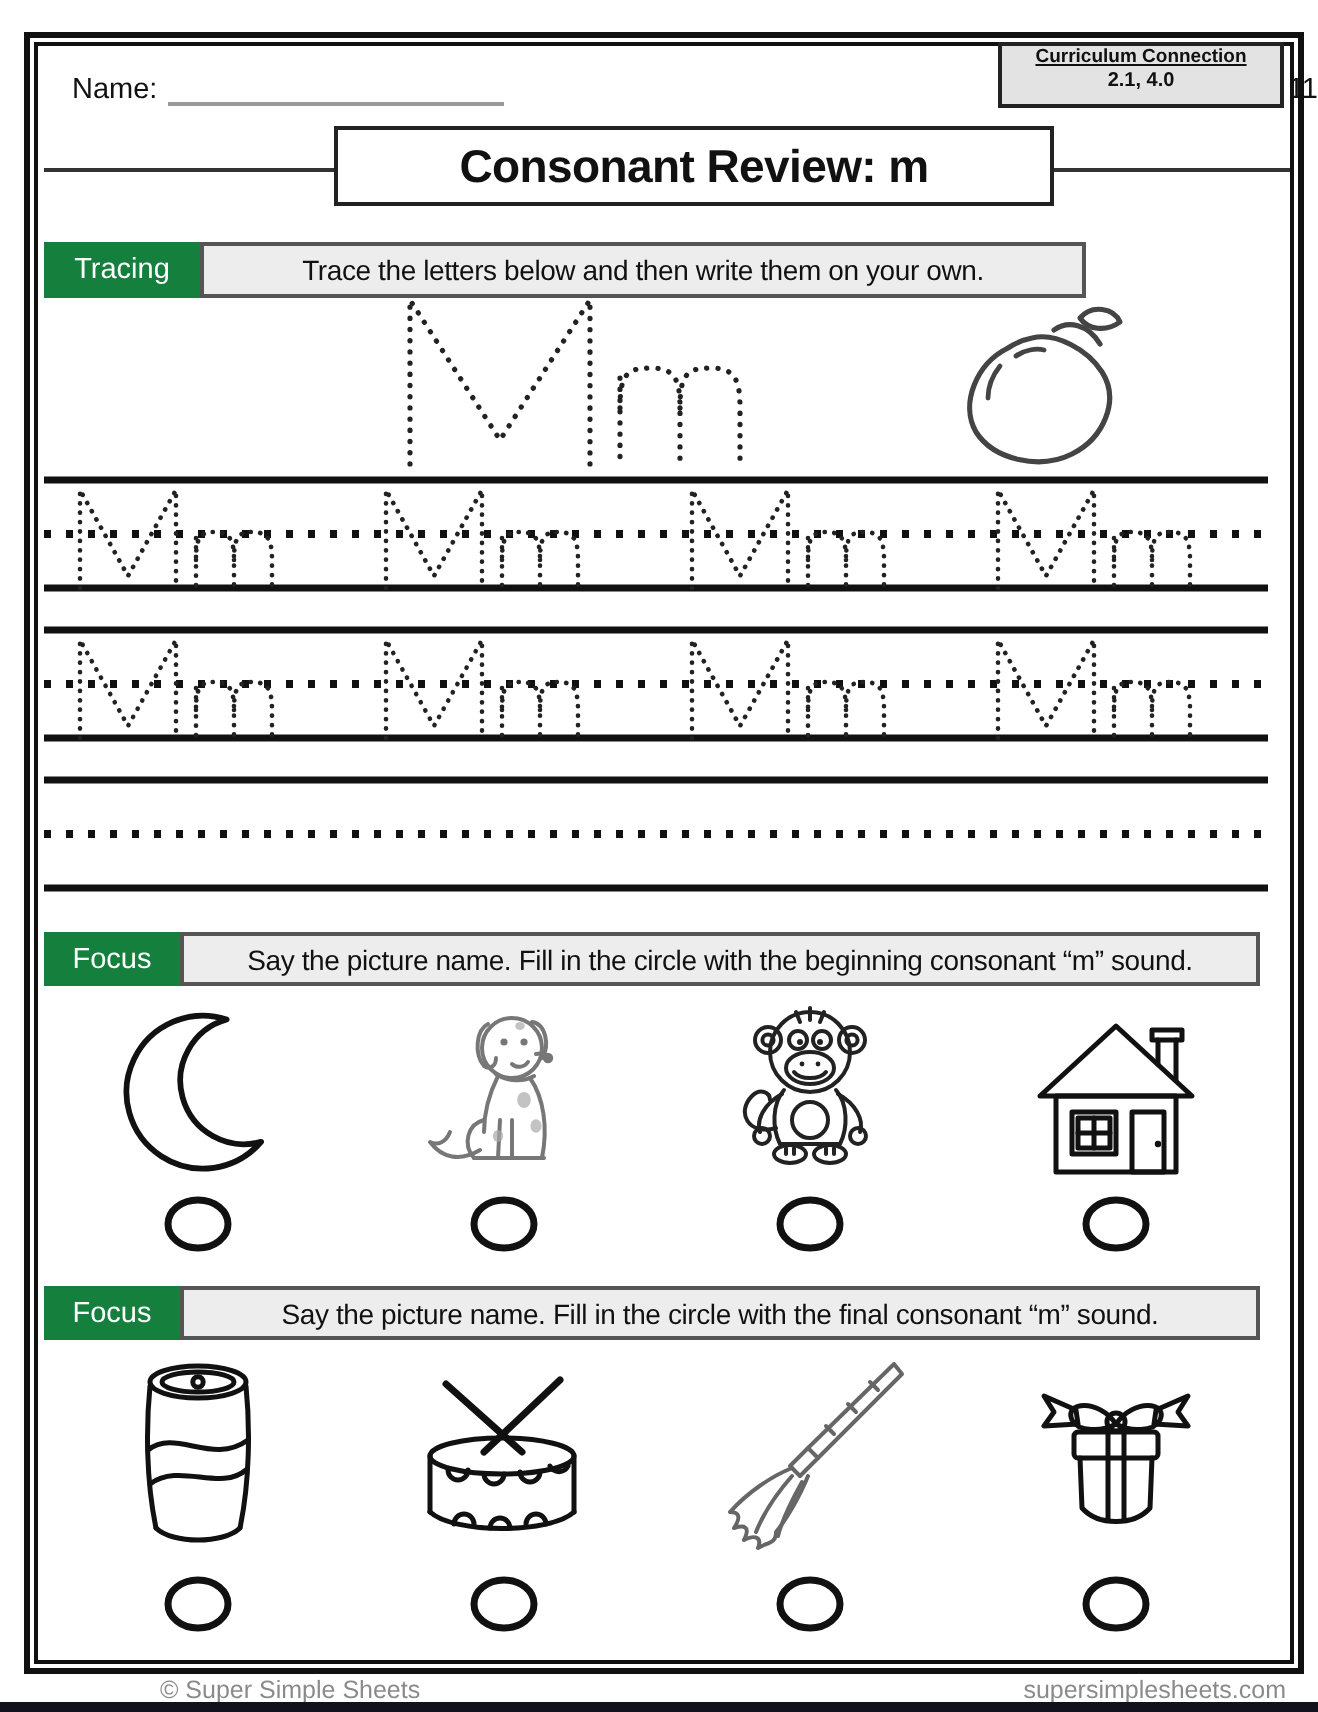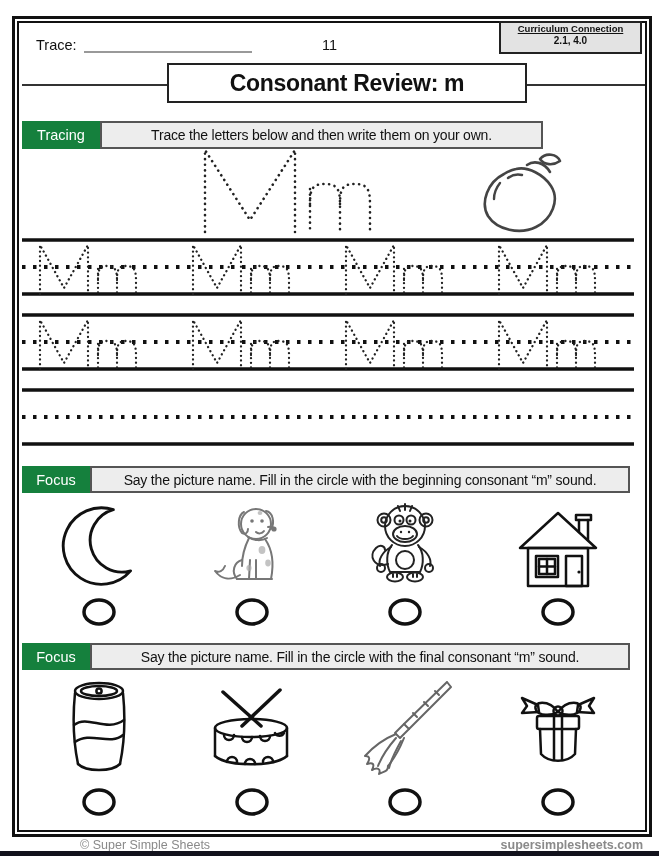--- a/index.html
+++ b/index.html
@@ -7,21 +7,21 @@
     position:relative;width:659px;height:856px;background:#fff;
     font-family:"Liberation Sans", sans-serif;color:#111;overflow:hidden;
   }
   .abs{position:absolute;}
   
   .outer-border{left:12px;top:16px;width:640px;height:821px;border:3.5px solid #111;box-sizing:border-box;padding:2px;}
   .inner-border{width:100%;height:100%;border:2px solid #111;box-sizing:border-box;}
   
   .name-label{left:36px;top:37px;font-size:14.5px;}
   .name-line{left:84px;top:30px;width:168px;height:21px;border-bottom:2px solid #999;}
-  .page-number{left:0;top:37px;width:659px;text-align:center;font-size:14.5px;}
+  .page-number{left:0;top:37px;width:659px;text-align:right;font-size:14.5px;}
   .curriculum-box{left:499px;top:21px;width:143px;height:33px;background:#e3e3e3;border:2px solid #222;box-sizing:border-box;text-align:center;padding-top:0;}
   .curriculum-title{font-size:9.5px;font-weight:bold;text-decoration:underline;}
   .curriculum-codes{font-size:10px;font-weight:bold;margin-top:1px;}
   .header-divider{left:22px;top:84px;width:623px;border-top:2px solid #333;}
   .title-box{left:167px;top:63px;width:360px;height:40px;background:#fff;border:2px solid #222;box-sizing:border-box;
     display:flex;align-items:center;justify-content:center;font-size:23px;font-weight:bold;letter-spacing:-0.3px;}
   
   .section-label{height:28px;background:#15803d;color:#fff;display:flex;align-items:center;justify-content:center;font-size:14.5px;}
   .instruction-box{height:28px;background:#ededed;border:2px solid #555;box-sizing:border-box;display:flex;align-items:center;justify-content:center;font-size:14px;letter-spacing:-0.2px;}
   .tracing-label{left:22px;top:121px;width:78px;}
@@ -48,21 +48,21 @@
   .pic-row-1 .img-box{height:93px;}
   .pic-row-2 .img-box{height:104px;}
   .pic-row-1 .answer{margin-top:7px;}
   .pic-row-2 .answer{margin-top:9px;}
   .ln{fill:none;stroke:#111;stroke-width:2.5;stroke-linecap:round;stroke-linejoin:round;}
   .sk{fill:none;stroke:#777;stroke-width:2;stroke-linecap:round;stroke-linejoin:round;}
   .mk{fill:none;stroke:#222;stroke-width:2;stroke-linecap:round;stroke-linejoin:round;}
   .br{fill:none;stroke:#666;stroke-width:2;stroke-linecap:round;stroke-linejoin:round;}
   
   .footer-copy{left:36px;top:838px;font-size:12.5px;color:#8a8a8a;margin-left:44px;}
-  .footer-site{right:16px;top:838px;font-size:12.5px;color:#8a8a8a;font-weight:bold;}
+  .footer-site{right:16px;top:838px;font-size:12.5px;color:#8a8a8a;}
   .bottom-strip{left:0;top:851px;width:659px;height:5px;background:#12121c;}
 </style>
 </head>
 <body>
 
 <div class="canvas">
 
   <svg width="0" height="0" style="position:absolute" aria-hidden="true">
     <defs>
       <g id="mm">
@@ -72,21 +72,21 @@
       <g id="answer-circle-shape">
         <ellipse cx="18" cy="15" rx="15" ry="12" fill="#fff" stroke="#111" stroke-width="3.5"></ellipse>
       </g>
     </defs>
   </svg>
 
   <div class="abs outer-border">
     <div class="inner-border"></div>
   </div>
 
-  <div class="abs name-label">Trace:</div>
+  <div class="abs name-label">Name:</div>
   <div class="abs name-line"></div>
   <div class="abs page-number">11</div>
   <div class="abs curriculum-box">
     <div class="curriculum-title">Curriculum Connection</div>
     <div class="curriculum-codes">2.1, 4.0</div>
   </div>
   <div class="abs header-divider"></div>
   <div class="abs title-box">Consonant Review: m</div>
 
   <div class="abs section-label tracing-label">Tracing</div>

